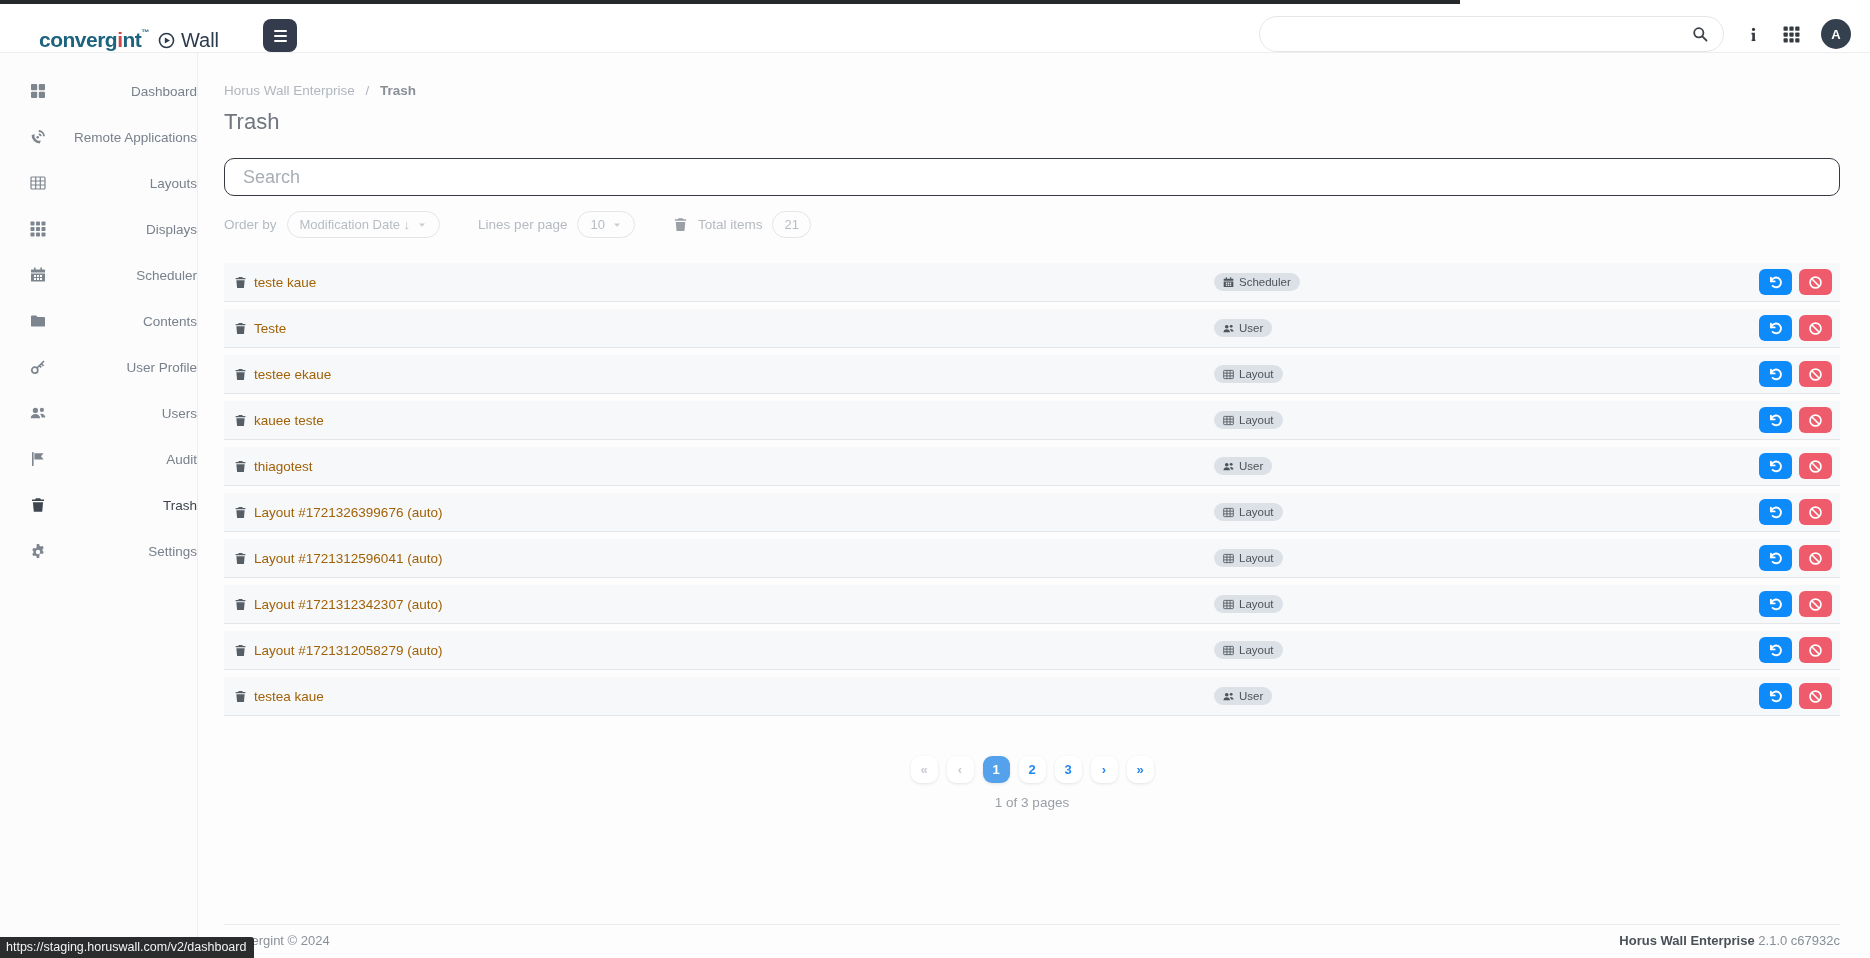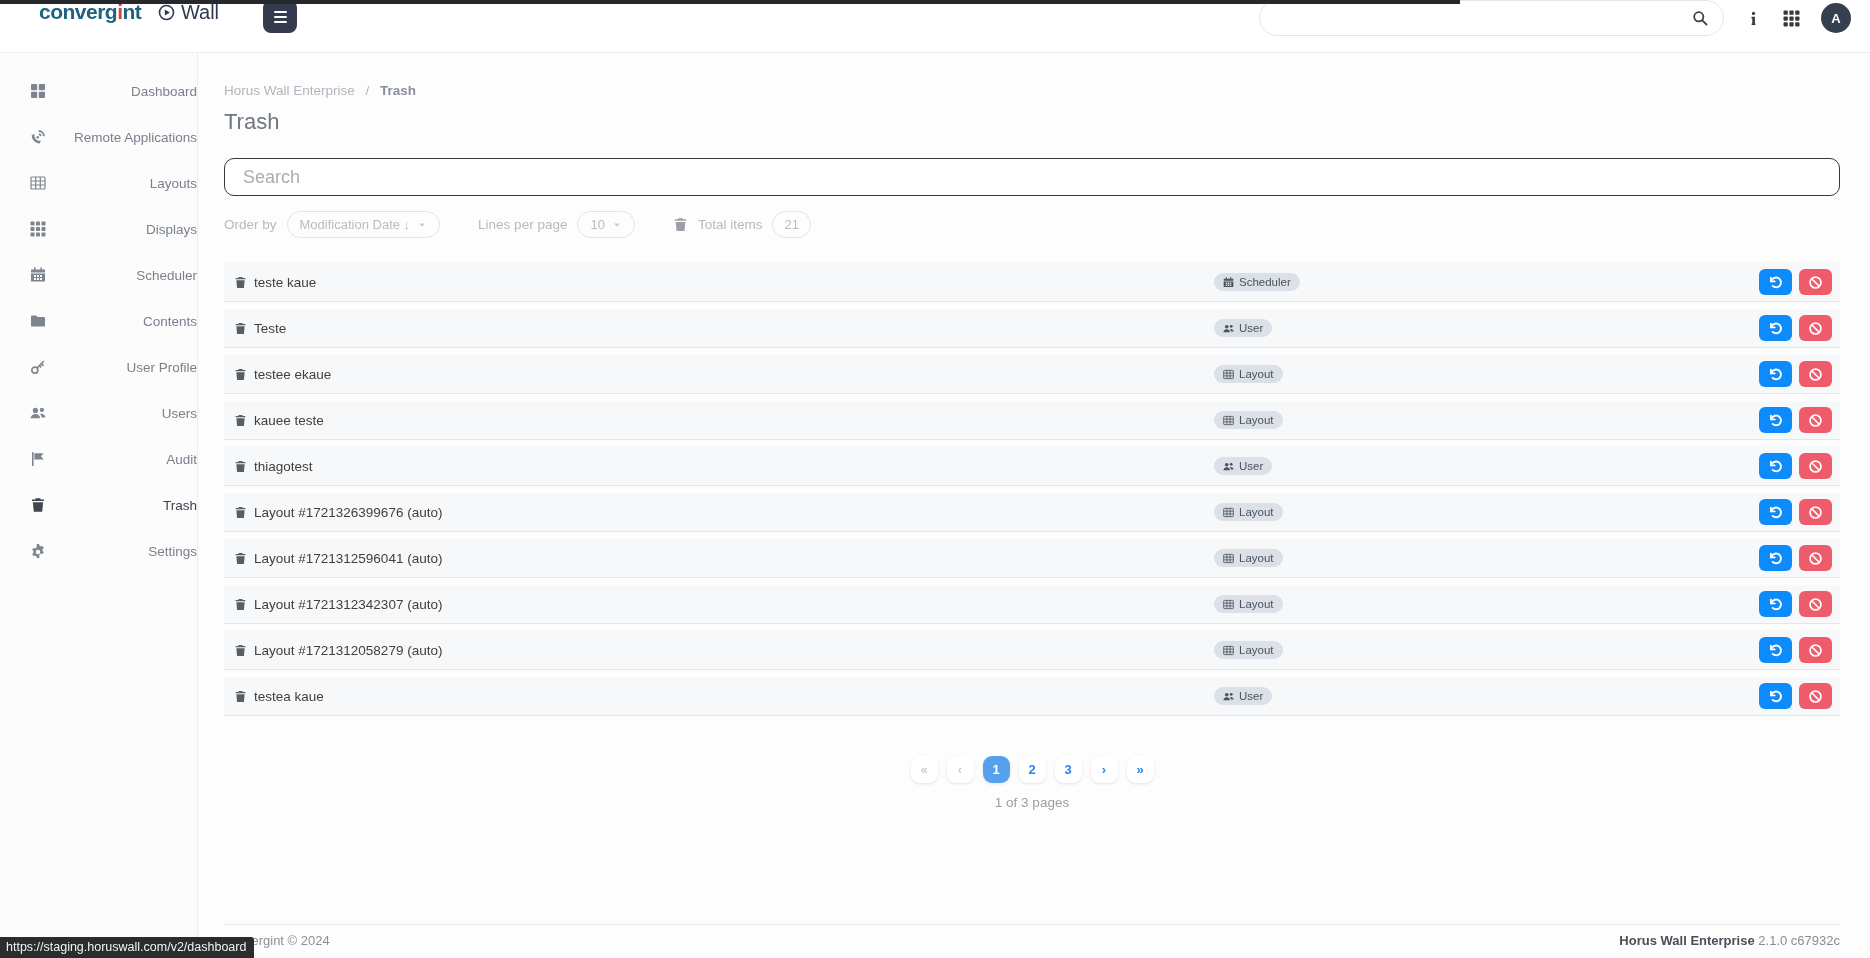--- a/index.html
+++ b/index.html
@@ -3,21 +3,21 @@
 <meta charset="utf-8">
 <style>
   * { margin:0; padding:0; box-sizing:border-box; }
   html,body { width:1870px; height:958px; overflow:hidden; }
   body { font-family:"Liberation Sans", sans-serif; background:#fdfdfe; color:#495057; position:relative; }
 
   
   .top-strip { position:absolute; top:0; left:0; width:1460px; height:4px; background:#26282b; z-index:50; }
 
   
-  .header { height:53px; background:#ffffff; display:flex; align-items:flex-start; padding:0 19px 0 39px; border-bottom:1px solid #eceef0; position:relative; z-index:10; }
+  .header { height:53px; background:#ffffff; display:flex; align-items:flex-end; padding:0 19px 0 39px; border-bottom:1px solid #eceef0; position:relative; z-index:10; }
   .brand { display:flex; align-items:center; gap:9px; }
   .brand-name { font-size:21px; font-weight:700; color:#1d627f; letter-spacing:-0.5px; }
   .brand-name .red-i { color:#cf4646; }
   .brand-tm { font-size:8px; color:#1d627f; vertical-align:top; }
   .brand-wall { display:flex; align-items:center; gap:6px; color:#2c3a4e; font-size:20px; }
   .hamburger-btn { margin-left:44px; width:34px; height:33px; background:#343b4d; border:none; border-radius:8px; display:flex; flex-direction:column; align-items:center; justify-content:center; gap:3px; cursor:pointer; }
   .hamburger-btn span { display:block; width:13px; height:2px; background:#fff; border-radius:1px; }
   .header-right { margin-left:auto; display:flex; align-items:center; }
   .header-search { width:465px; height:36px; border:1px solid #e4e7ea; border-radius:18px; display:flex; align-items:center; background:#fff; padding:0 15px; }
   .header-search input { border:none; outline:none; flex:1; font-size:14px; font-family:inherit; color:#495057; background:transparent; }
@@ -47,21 +47,21 @@
   .filter-row { margin-top:15px; display:flex; align-items:center; font-size:13.5px; color:#b4bac0; }
   .pill { display:inline-flex; align-items:center; gap:7px; border:1px solid #e1e5e8; border-radius:15px; padding:5px 12px; margin-left:10px; color:#b7bdc3; font-size:13px; background:#fdfdfe; cursor:pointer; }
   .pill .caret { color:#c9ced4; }
   .filter-gap { margin-left:38px; }
   .filter-trash { margin-left:38px; margin-right:10px; color:#9aa0a6; display:flex; }
   .pill.count { cursor:default; padding:5px 11px; }
 
   
   .rows { margin-top:25px; }
   .trow { position:relative; height:39px; background:#f7f8fa; border-bottom:1px solid #e3e7ea; margin-bottom:7px; display:flex; align-items:center; padding:0 8px 0 10px; }
-  .trow .item-name { display:flex; align-items:center; gap:7px; font-size:13.5px; color:#404040; }
+  .trow .item-name { display:flex; align-items:center; gap:7px; font-size:13.5px; color:#a16207; }
   .trow .item-name .ic { color:#565e66; display:flex; }
   .type-badge { position:absolute; left:990px; display:inline-flex; align-items:center; gap:5px; background:#dbe1e7; color:#4b535b; border-radius:10px; padding:3px 9px; font-size:11.5px; }
   .type-badge .ic { display:flex; color:#4b535b; }
   .row-actions { position:absolute; right:8px; display:flex; gap:7px; }
   .act-btn { width:33px; height:26px; border:none; border-radius:6px; display:flex; align-items:center; justify-content:center; color:#fff; cursor:pointer; }
   .act-btn.restore { background:#0e8bfb; }
   .act-btn.remove { background:#ee5b6a; }
 
   
   .pagination { margin-top:33px; display:flex; justify-content:center; align-items:center; gap:9px; }

